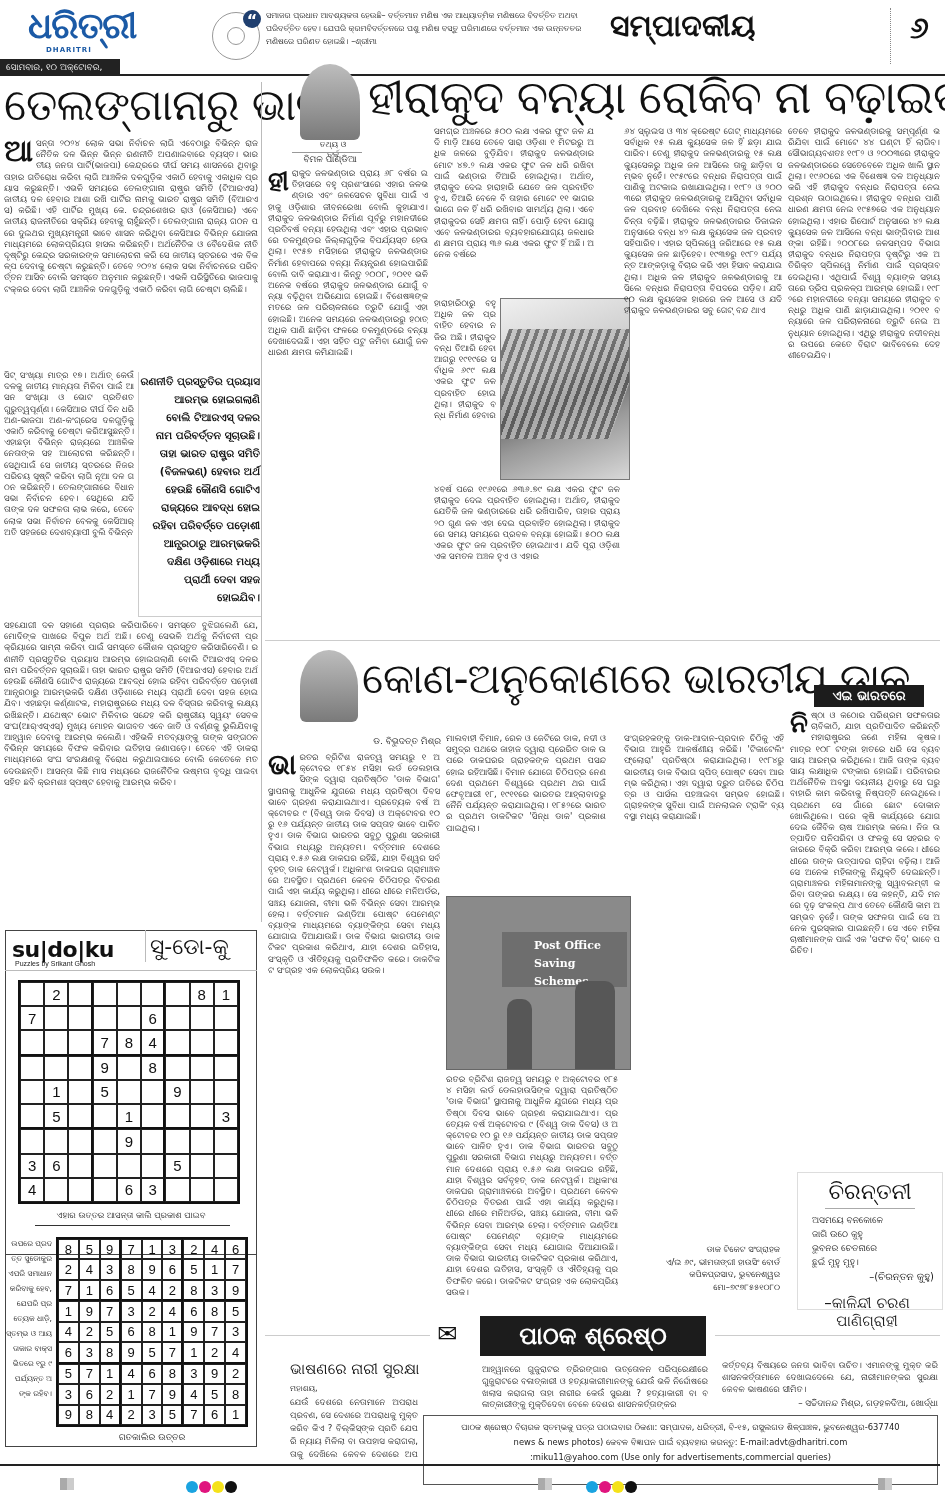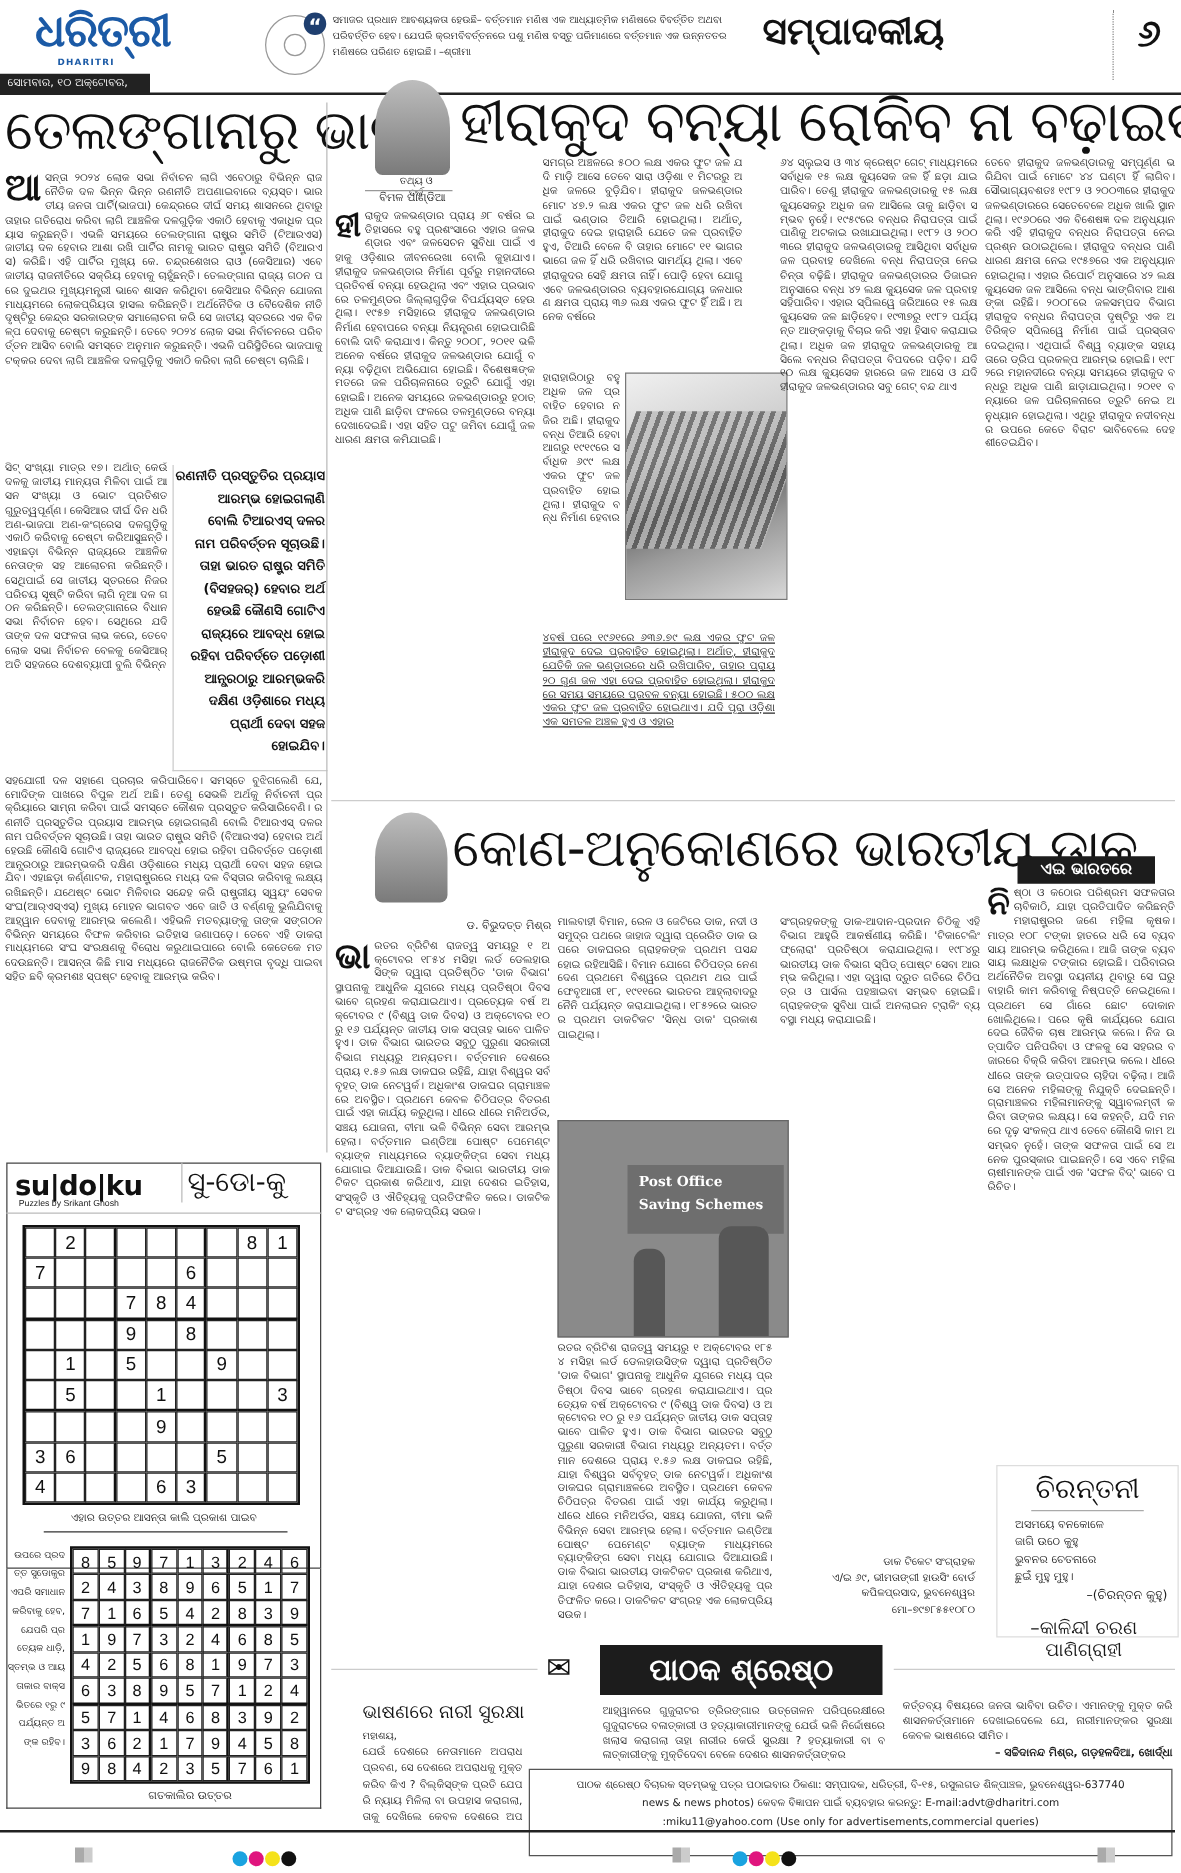--- a/index.html
+++ b/index.html
@@ -20,21 +20,21 @@
   .vdot { left: 890px; top: 8px; height: 56px; border-left: 1px dotted #888; }
   .h-big { font-size: 40px; line-height: 46px; color: #111; white-space: nowrap; letter-spacing: -1px; }
   .dropcap { font-size: 30px; font-weight: bold; float: left; line-height: 26px; margin-right: 3px; color: #111; }
   .author-photo { background: linear-gradient(180deg,#bdbdbd,#7a7a7a); border-radius: 50% 50% 6px 6px; }
   .pullquote { font-size: 10.5px; line-height: 18px; text-align: right; color: #111; font-weight: bold; }
   .vrule { width: 1px; background: #bbb; }
   .hrule { height: 1px; background: #999; }
   .dam-photo { background: linear-gradient(160deg,#f0f0f0 0%, #cfcfcf 35%, #6f6f6f 55%, #9a9a9a 70%, #d8d8d8 100%); border: 1px solid #777; }
   .dam-wall { position: absolute; right: 0; top: 30px; width: 140px; height: 110px; background: repeating-linear-gradient(90deg,#555 0 4px,#bbb 4px 9px); transform: skewX(-20deg); opacity: .75; }
   .po-photo { background: #8a8a8a; border: 1px solid #666; }
-  .po-sign { position: absolute; left: 55px; top: 35px; width: 125px; height: 55px; background: #6e6e6e; color: #fff; font-family: "DejaVu Serif", serif; font-size: 11px; font-weight: bold; line-height: 18px; padding: 5px 0 0 9px; }
+  .po-sign { position: absolute; left: 55px; top: 35px; width: 125px; height: 55px; background: #6e6e6e; color: #fff; font-family: "DejaVu Serif", serif; font-size: 11px; font-weight: bold; line-height: 18px; padding: 5px 0 0 32px; }
   .po-box { position: absolute; bottom: 0; background: #575757; border-radius: 10px 10px 0 0; }
   .black-banner { background: #1c1c1c; color: #fff; text-align: center; font-weight: bold; }
   .sudoku-box { left: 5px; top: 930px; width: 252px; height: 325px; border: 1px solid #444; }
   .su-brand { left: 12px; top: 937px; font-size: 22px; font-weight: bold; color: #111; letter-spacing: -0.5px; }
   .su-by { left: 15px; top: 960px; font-size: 7px; color: #222; font-family: "Liberation Sans", sans-serif; }
   .su-odia { left: 150px; top: 934px; font-size: 22px; color: #111; }
   .grid9 { display: grid; grid-template-columns: repeat(9, 1fr); border: 2.5px solid #111; }
   .grid9 .c { border: 1px solid #222; display: flex; align-items: center; justify-content: center; font-family: "Liberation Sans", sans-serif; color: #111; }
   .grid9 .c.bR { border-right: 2.5px solid #111; }
   .grid9 .c.bB { border-bottom: 2.5px solid #111; }
@@ -65,21 +65,21 @@
   <span class="dropcap">ଆ</span><span>ସନ୍ତା ୨୦୨୪ ଲୋକ ସଭା ନିର୍ବାଚନ ଲାଗି ଏବେଠାରୁ ବିଭିନ୍ନ ରାଜନୈତିକ ଦଳ ଭିନ୍ନ ଭିନ୍ନ ରଣନୀତି ଅପଣାଇବାରେ ବ୍ୟସ୍ତ। ଭାରତୀୟ ଜନତା ପାର୍ଟି(ଭାଜପା) କେନ୍ଦ୍ରରେ ଦୀର୍ଘ ସମୟ ଶାସନରେ ଥିବାରୁ ତାହାର ଗତିରୋଧ କରିବା ଲାଗି ଆଞ୍ଚଳିକ ଦଳଗୁଡ଼ିକ ଏକାଠି ହେବାକୁ ଏକାଧିକ ପ୍ରୟାସ କରୁଛନ୍ତି। ଏଭଳି ସମୟରେ ତେଲଙ୍ଗାନା ରାଷ୍ଟ୍ର ସମିତି (ଟିଆରଏସ) ଜାତୀୟ ଦଳ ହେବାର ଆଶା ରଖି ପାର୍ଟିର ନାମକୁ ଭାରତ ରାଷ୍ଟ୍ର ସମିତି (ବିଆରଏସ) କରିଛି। ଏହି ପାର୍ଟିର ମୁଖ୍ୟ କେ. ଚନ୍ଦ୍ରଶେଖର ରାଓ (କେସିଆର) ଏବେ ଜାତୀୟ ରାଜନୀତିରେ ସକ୍ରିୟ ହେବାକୁ ଚାହୁଁଛନ୍ତି। ତେଲଙ୍ଗାନା ରାଜ୍ୟ ଗଠନ ପରେ ଦୁଇଥର ମୁଖ୍ୟମନ୍ତ୍ରୀ ଭାବେ ଶାସନ କରିଥିବା କେସିଆର ବିଭିନ୍ନ ଯୋଜନା ମାଧ୍ୟମରେ ଲୋକପ୍ରିୟତା ହାସଲ କରିଛନ୍ତି। ଅର୍ଥନୈତିକ ଓ ବୈଦେଶିକ ନୀତି ଦୃଷ୍ଟିରୁ କେନ୍ଦ୍ର ସରକାରଙ୍କ ସମାଲୋଚନା କରି ସେ ଜାତୀୟ ସ୍ତରରେ ଏକ ବିକଳ୍ପ ଦେବାକୁ ଚେଷ୍ଟା କରୁଛନ୍ତି। ତେବେ ୨୦୨୪ ଲୋକ ସଭା ନିର୍ବାଚନରେ ପରିବର୍ତ୍ତନ ଆସିବ ବୋଲି ସମସ୍ତେ ଅନୁମାନ କରୁଛନ୍ତି। ଏଭଳି ପରିସ୍ଥିତିରେ ଭାଜପାକୁ ଟକ୍କର ଦେବା ଲାଗି ଆଞ୍ଚଳିକ ଦଳଗୁଡ଼ିକୁ ଏକାଠି କରିବା ଲାଗି ଚେଷ୍ଟା ଚାଲିଛି।</span>
 </div>
 <div class="abs txt" style="left:4px; top:370px; width:130px; height:248px;">ସିଟ୍ ସଂଖ୍ୟା ମାତ୍ର ୧୭। ଅର୍ଥାତ୍ କେଉଁ ଦଳକୁ ଜାତୀୟ ମାନ୍ୟତା ମିଳିବା ପାଇଁ ଆସନ ସଂଖ୍ୟା ଓ ଭୋଟ ପ୍ରତିଶତ ଗୁରୁତ୍ୱପୂର୍ଣ୍ଣ। କେସିଆର ଦୀର୍ଘ ଦିନ ଧରି ଅଣ-ଭାଜପା ଅଣ-କଂଗ୍ରେସ ଦଳଗୁଡ଼ିକୁ ଏକାଠି କରିବାକୁ ଚେଷ୍ଟା କରିଆସୁଛନ୍ତି। ଏହାଛଡ଼ା ବିଭିନ୍ନ ରାଜ୍ୟରେ ଆଞ୍ଚଳିକ ନେତାଙ୍କ ସହ ଆଲୋଚନା କରିଛନ୍ତି। ସେଥିପାଇଁ ସେ ଜାତୀୟ ସ୍ତରରେ ନିଜର ପରିଚୟ ସୃଷ୍ଟି କରିବା ଲାଗି ନୂଆ ଦଳ ଗଠନ କରିଛନ୍ତି। ତେଲଙ୍ଗାନାରେ ବିଧାନସଭା ନିର୍ବାଚନ ହେବ। ସେଥିରେ ଯଦି ତାଙ୍କ ଦଳ ସଫଳତା ଲାଭ କରେ, ତେବେ ଲୋକ ସଭା ନିର୍ବାଚନ ବେଳକୁ କେସିଆର୍ ଅତି ସହଜରେ ଦେଶବ୍ୟାପୀ ବୁଲି ବିଭିନ୍ନ</div>
 <div class="abs" style="left:138px; top:372px; width:124px; height:245px; border-left:1px solid #ccc; border-bottom:1px solid #ccc;">
   <div id="pq" class="pullquote" style="padding-right:2px;">
       <div>ରଣନୀତି ପ୍ରସ୍ତୁତିର ପ୍ରୟାସ</div>
       <div>ଆରମ୍ଭ ହୋଇଗଲାଣି</div>
       <div>ବୋଲି ଟିଆରଏସ୍ ଦଳର</div>
       <div>ନାମ ପରିବର୍ତ୍ତନ ସୂଚାଉଛି।</div>
       <div>ତାହା ଭାରତ ରାଷ୍ଟ୍ର ସମିତି</div>
-      <div>(ବିସହଜର୍) ହେବାର ଅର୍ଥ</div>
+      <div>(ବିଜଳଭଣ୍) ହେବାର ଅର୍ଥ</div>
       <div>ହେଉଛି କୌଣସି ଗୋଟିଏ</div>
       <div>ରାଜ୍ୟରେ ଆବଦ୍ଧ ହୋଇ</div>
       <div>ରହିବା ପରିବର୍ତ୍ତେ ପଡ଼ୋଶୀ</div>
       <div>ଆନ୍ଧ୍ରଠାରୁ ଆରମ୍ଭକରି</div>
       <div>ଦକ୍ଷିଣ ଓଡ଼ିଶାରେ ମଧ୍ୟ</div>
       <div>ପ୍ରାର୍ଥୀ ଦେବା ସହଜ</div>
       <div>ହୋଇଯିବ।</div>
     </div>
 </div>
 <div class="abs txt" style="left:4px; top:620px; width:254px; height:290px;">ସହଯୋଗୀ ଦଳ ସହାଣେ ପ୍ରଚାର କରିପାରିବେ। ସମସ୍ତେ ବୁଝିଗଲେଣି ଯେ, ମୋଦିଙ୍କ ପାଖରେ ବିପୁଳ ଅର୍ଥ ଅଛି। ତେଣୁ ସେଭଳି ଅର୍ଥକୁ ନିର୍ବାଚନୀ ପ୍ରକ୍ରିୟାରେ ସାମ୍ନା କରିବା ପାଇଁ ସମସ୍ତେ କୌଶଳ ପ୍ରସ୍ତୁତ କରିସାରିବେଣି। ରଣନୀତି ପ୍ରସ୍ତୁତିର ପ୍ରୟାସ ଆରମ୍ଭ ହୋଇଗଲାଣି ବୋଲି ଟିଆରଏସ୍ ଦଳର ନାମ ପରିବର୍ତ୍ତନ ସୂଚାଉଛି। ତାହା ଭାରତ ରାଷ୍ଟ୍ର ସମିତି (ବିଆରଏସ) ହେବାର ଅର୍ଥ ହେଉଛି କୌଣସି ଗୋଟିଏ ରାଜ୍ୟରେ ଆବଦ୍ଧ ହୋଇ ରହିବା ପରିବର୍ତ୍ତେ ପଡ଼ୋଶୀ ଆନ୍ଧ୍ରଠାରୁ ଆରମ୍ଭକରି ଦକ୍ଷିଣ ଓଡ଼ିଶାରେ ମଧ୍ୟ ପ୍ରାର୍ଥୀ ଦେବା ସହଜ ହୋଇଯିବ। ଏହାଛଡ଼ା କର୍ଣ୍ଣାଟକ, ମହାରାଷ୍ଟ୍ରରେ ମଧ୍ୟ ଦଳ ବିସ୍ତାର କରିବାକୁ ଲକ୍ଷ୍ୟ ରଖିଛନ୍ତି। ଯଥେଷ୍ଟ ଭୋଟ ମିଳିବାର ସନ୍ଦେହ କରି ରାଷ୍ଟ୍ରୀୟ ସ୍ୱୟଂ ସେବକ ସଂଘ(ଆର୍‌ଏସ୍‌ଏସ୍‌) ମୁଖ୍ୟ ମୋହନ ଭାଗବତ ଏବେ ଜାତି ଓ ବର୍ଣ୍ଣକୁ ଭୁଲିଯିବାକୁ ଆହ୍ୱାନ ଦେବାକୁ ଆରମ୍ଭ କଲେଣି। ଏହିଭଳି ମତବ୍ୟାଙ୍କୁ ତାଙ୍କ ସଙ୍ଗଠନ ବିଭିନ୍ନ ସମୟରେ ବିଫଳ କରିବାର ଇତିହାସ ଜଣାପଡ଼େ। ତେବେ ଏହି ଡାକରା ମାଧ୍ୟମରେ ସଂଘ ସଂରକ୍ଷଣକୁ ବିରୋଧ କରୁଥାଇପାରେ ବୋଲି କେତେକେ ମତ ଦେଉଛନ୍ତି। ଆସନ୍ତା କିଛି ମାସ ମଧ୍ୟରେ ରାଜନୈତିକ ଉଷ୍ମତା ବୃଦ୍ଧି ପାଇବା ସହିତ ଛବି କ୍ରମଶଃ ସ୍ପଷ୍ଟ ହେବାକୁ ଆରମ୍ଭ କରିବ।</div>
@@ -93,21 +93,21 @@
 <div class="abs h-big" style="left:368px; top:74px; font-size:46px;">ହୀରାକୁଦ ବନ୍ୟା ରୋକିବ ନା ବଢ଼ାଇବ</div>
 
 <div class="abs txt" style="left:268px; top:168px; width:160px; height:470px;">
   <span class="dropcap" style="font-size:26px;">ହୀ</span><span>ରାକୁଦ ଜଳଭଣ୍ଡାର ପ୍ରାୟ ୬୮ ବର୍ଷର ଇତିହାସରେ ବହୁ ପ୍ରଶଂସାରେ ଏହାର ଜଳଭଣ୍ଡାର ଏବଂ ଜଳସେଚନ ସୁବିଧା ପାଇଁ ଏହାକୁ ଓଡ଼ିଶାର ଜୀବନରେଖା ବୋଲି କୁହାଯାଏ। ହୀରାକୁଦ ଜଳଭଣ୍ଡାର ନିର୍ମାଣ ପୂର୍ବରୁ ମହାନଦୀରେ ପ୍ରତିବର୍ଷ ବନ୍ୟା ହେଉଥିଲା ଏବଂ ଏହାର ପ୍ରଭାବରେ ତଳମୁଣ୍ଡର ଜିଲ୍ଲାଗୁଡ଼ିକ ବିପର୍ଯ୍ୟସ୍ତ ହେଉଥିଲା। ୧୯୫୭ ମସିହାରେ ହୀରାକୁଦ ଜଳଭଣ୍ଡାର ନିର୍ମାଣ ହେବାପରେ ବନ୍ୟା ନିୟନ୍ତ୍ରଣ ହୋଇପାରିଛି ବୋଲି ଦାବି କରାଯାଏ। କିନ୍ତୁ ୨୦୦୮, ୨୦୧୧ ଭଳି ଅନେକ ବର୍ଷରେ ହୀରାକୁଦ ଜଳଭଣ୍ଡାର ଯୋଗୁଁ ବନ୍ୟା ବଢ଼ିଥିବା ଅଭିଯୋଗ ହୋଇଛି। ବିଶେଷଜ୍ଞଙ୍କ ମତରେ ଜଳ ପରିଚାଳନାରେ ତ୍ରୁଟି ଯୋଗୁଁ ଏହା ହୋଇଛି। ଅନେକ ସମୟରେ ଜଳଭଣ୍ଡାରରୁ ହଠାତ୍ ଅଧିକ ପାଣି ଛାଡ଼ିବା ଫଳରେ ତଳମୁଣ୍ଡରେ ବନ୍ୟା ଦେଖାଦେଇଛି। ଏହା ସହିତ ପଟୁ ଜମିବା ଯୋଗୁଁ ଜଳଧାରଣ କ୍ଷମତା କମିଯାଇଛି।</span>
 </div>
 <div class="abs txt" style="left:434px; top:126px; width:160px; height:170px;">ସମଗ୍ର ଅଞ୍ଚଳରେ ୫୦୦ ଲକ୍ଷ ଏକର ଫୁଟ ଜଳ ଯଦି ମାଡ଼ି ଆସେ ତେବେ ସାରା ଓଡ଼ିଶା ୧ ମିଟରରୁ ଅଧିକ ଜଳରେ ବୁଡ଼ିଯିବ। ହୀରାକୁଦ ଜଳଭଣ୍ଡାର ମୋଟ ୪୭.୨ ଲକ୍ଷ ଏକର ଫୁଟ ଜଳ ଧରି ରଖିବା ପାଇଁ ଭଣ୍ଡାର ତିଆରି ହୋଇଥିଲା। ଅର୍ଥାତ୍, ହୀରାକୁଦ ଦେଇ ହାରାହାରି ଯେତେ ଜଳ ପ୍ରବାହିତ ହୁଏ, ତିଆରି ବେଳେ ବି ତାହାର ମୋଟେ ୧୧ ଭାଗର ଭାଗେ ଜଳ ହିଁ ଧରି ରଖିବାର ସାମର୍ଥ୍ୟ ଥିଲା। ଏବେ ହୀରାକୁଦର ସେହି କ୍ଷମତା ନାହିଁ। ପୋଡ଼ି ହେବା ଯୋଗୁ ଏବେ ଜଳଭଣ୍ଡାରର ବ୍ୟବହାରଯୋଗ୍ୟ ଜଳଧାରଣ କ୍ଷମତା ପ୍ରାୟ ୩୬ ଲକ୍ଷ ଏକର ଫୁଟ ହିଁ ଅଛି। ଅନେକ ବର୍ଷରେ</div>
 <div class="abs txt" style="left:434px; top:298px; width:62px; height:182px;">ହାରାହାରିଠାରୁ ବହୁ ଅଧିକ ଜଳ ପ୍ରବାହିତ ହେବାର ନଜିର ଅଛି। ହୀରାକୁଦ ବନ୍ଧ ତିଆରି ହେବା ଆଗରୁ ୧୯୧୯ରେ ସର୍ବାଧିକ ୬୯୯ ଲକ୍ଷ ଏକର ଫୁଟ ଜଳ ପ୍ରବାହିତ ହୋଇଥିଲା। ହୀରାକୁଦ ବନ୍ଧ ନିର୍ମାଣ ହେବାର</div>
 <div class="abs dam-photo" style="left:500px; top:298px; width:130px; height:182px; overflow:hidden;">
   <div class="dam-wall"></div>
 </div>
-<div class="abs txt" style="left:434px; top:506px; width:186px; height:150px;text-decoration:underline;">୪ବର୍ଷ ପରେ ୧୯୬୧ରେ ୬୩୬.୭୯ ଲକ୍ଷ ଏକର ଫୁଟ ଜଳ ହୀରାକୁଦ ଦେଇ ପ୍ରବାହିତ ହୋଇଥିଲା। ଅର୍ଥାତ୍, ହୀରାକୁଦ ଯେତିକି ଜଳ ଭଣ୍ଡାରରେ ଧରି ରଖିପାରିବ, ତାହାର ପ୍ରାୟ ୨୦ ଗୁଣ ଜଳ ଏହା ଦେଇ ପ୍ରବାହିତ ହୋଇଥିଲା। ହୀରାକୁଦରେ ସମୟ ସମୟରେ ପ୍ରବଳ ବନ୍ୟା ହୋଇଛି। ୫୦୦ ଲକ୍ଷ ଏକର ଫୁଟ ଜଳ ପ୍ରବାହିତ ହୋଇଥାଏ। ଯଦି ପୂରା ଓଡ଼ିଶା ଏକ ସମତଳ ଅଞ୍ଚଳ ହୁଏ ଓ ଏହାର</div>
+<div class="abs txt" style="left:434px; top:484px; width:186px; height:150px;">୪ବର୍ଷ ପରେ ୧୯୬୧ରେ ୬୩୬.୭୯ ଲକ୍ଷ ଏକର ଫୁଟ ଜଳ ହୀରାକୁଦ ଦେଇ ପ୍ରବାହିତ ହୋଇଥିଲା। ଅର୍ଥାତ୍, ହୀରାକୁଦ ଯେତିକି ଜଳ ଭଣ୍ଡାରରେ ଧରି ରଖିପାରିବ, ତାହାର ପ୍ରାୟ ୨୦ ଗୁଣ ଜଳ ଏହା ଦେଇ ପ୍ରବାହିତ ହୋଇଥିଲା। ହୀରାକୁଦରେ ସମୟ ସମୟରେ ପ୍ରବଳ ବନ୍ୟା ହୋଇଛି। ୫୦୦ ଲକ୍ଷ ଏକର ଫୁଟ ଜଳ ପ୍ରବାହିତ ହୋଇଥାଏ। ଯଦି ପୂରା ଓଡ଼ିଶା ଏକ ସମତଳ ଅଞ୍ଚଳ ହୁଏ ଓ ଏହାର</div>
 <div class="abs txt" style="left:624px; top:126px; width:158px; height:510px;">୬୪ ସ୍ଲୁଇସ ଓ ୩୪ କ୍ରେଷ୍ଟ ଗେଟ୍ ମାଧ୍ୟମରେ ସର୍ବାଧିକ ୧୫ ଲକ୍ଷ କ୍ୟୁସେକ ଜଳ ହିଁ ଛଡ଼ା ଯାଇପାରିବ। ତେଣୁ ହୀରାକୁଦ ଜଳଭଣ୍ଡାରକୁ ୧୫ ଲକ୍ଷ କ୍ୟୁସେକରୁ ଅଧିକ ଜଳ ଆସିଲେ ତାକୁ ଛାଡ଼ିବା ସମ୍ଭବ ନୁହେଁ। ୧୯୫୯ରେ ବନ୍ଧର ନିରାପତ୍ତା ପାଇଁ ପାଣିକୁ ଅଟକାଇ ରଖାଯାଇଥିଲା। ୧୯୮୨ ଓ ୨୦୦୩ରେ ହୀରାକୁଦ ଜଳଭଣ୍ଡାରକୁ ଆସିଥିବା ସର୍ବାଧିକ ଜଳ ପ୍ରବାହ ଦେଖିଲେ ବନ୍ଧ ନିରାପତ୍ତା ନେଇ ଚିନ୍ତା ବଢ଼ିଛି। ହୀରାକୁଦ ଜଳଭଣ୍ଡାରର ଡିଜାଇନ ଅନୁସାରେ ବନ୍ଧ ୪୨ ଲକ୍ଷ କ୍ୟୁସେକ ଜଳ ପ୍ରବାହ ସହିପାରିବ। ଏହାର ସ୍ପିଲୱେ ଜରିଆରେ ୧୫ ଲକ୍ଷ କ୍ୟୁସେକ ଜଳ ଛାଡ଼ିହେବ। ୧୯୩୭ରୁ ୧୯୮୨ ପର୍ଯ୍ୟନ୍ତ ଆଙ୍କଡ଼ାକୁ ବିଚାର କରି ଏହା ହିସାବ କରାଯାଇଥିଲା। ଅଧିକ ଜଳ ହୀରାକୁଦ ଜଳଭଣ୍ଡାରକୁ ଆସିଲେ ବନ୍ଧର ନିରାପତ୍ତା ବିପଦରେ ପଡ଼ିବ। ଯଦି ୧୦ ଲକ୍ଷ କ୍ୟୁସେକ ହାରରେ ଜଳ ଆସେ ଓ ଯଦି ହୀରାକୁଦ ଜଳଭଣ୍ଡାରର ସବୁ ଗେଟ୍ ବନ୍ଦ ଥାଏ</div>
 <div class="abs txt" style="left:788px; top:126px; width:152px; height:510px;">ତେବେ ହୀରାକୁଦ ଜଳଭଣ୍ଡାରକୁ ସମ୍ପୂର୍ଣ୍ଣ ଭରିଯିବା ପାଇଁ ମୋଟେ ୪୪ ଘଣ୍ଟା ହିଁ ଲାଗିବ। ସୌଭାଗ୍ୟବଶତଃ ୧୯୮୨ ଓ ୨୦୦୩ରେ ହୀରାକୁଦ ଜଳଭଣ୍ଡାରରେ ସେତେବେଳେ ଅଧିକ ଖାଲି ସ୍ଥାନ ଥିଲା। ୧୯୬୦ରେ ଏକ ବିଶେଷଜ୍ଞ ଦଳ ଅନୁଧ୍ୟାନ କରି ଏହି ହୀରାକୁଦ ବନ୍ଧର ନିରାପତ୍ତା ନେଇ ପ୍ରଶ୍ନ ଉଠାଇଥିଲେ। ହୀରାକୁଦ ବନ୍ଧର ପାଣି ଧାରଣ କ୍ଷମତା ନେଇ ୧୯୫୭ରେ ଏକ ଅନୁଧ୍ୟାନ ହୋଇଥିଲା। ଏହାର ରିପୋର୍ଟ ଅନୁସାରେ ୪୨ ଲକ୍ଷ କ୍ୟୁସେକ ଜଳ ଆସିଲେ ବନ୍ଧ ଭାଙ୍ଗିବାର ଆଶଙ୍କା ରହିଛି। ୨୦୦୮ରେ ଜଳସମ୍ପଦ ବିଭାଗ ହୀରାକୁଦ ବନ୍ଧର ନିରାପତ୍ତା ଦୃଷ୍ଟିରୁ ଏକ ଅତିରିକ୍ତ ସ୍ପିଲୱେ ନିର୍ମାଣ ପାଇଁ ପ୍ରସ୍ତାବ ଦେଇଥିଲା। ଏଥିପାଇଁ ବିଶ୍ୱ ବ୍ୟାଙ୍କ ସହାୟତାରେ ଡ୍ରିପ ପ୍ରକଳ୍ପ ଆରମ୍ଭ ହୋଇଛି। ୧୯୮୨ରେ ମହାନଦୀରେ ବନ୍ୟା ସମୟରେ ହୀରାକୁଦ ବନ୍ଧରୁ ଅଧିକ ପାଣି ଛାଡ଼ାଯାଇଥିଲା। ୨୦୧୧ ବନ୍ୟାରେ ଜଳ ପରିଚାଳନାରେ ତ୍ରୁଟି ନେଇ ଅନୁଧ୍ୟାନ ହୋଇଥିଲା। ଏଥିରୁ ହୀରାକୁଦ ନଦୀବନ୍ଧର ଉପରେ କେତେ ବିରାଟ ଭାବିବେଲେ ଦେହ ଶୀତେଇଯିବ।</div>
 
 <div class="abs hrule" style="left:265px; top:640px; width:675px; background:#ccc;"></div>
 
 <div class="abs author-photo" style="left:300px; top:650px; width:58px; height:72px;"></div>
 <div class="abs h-big" style="left:362px; top:656px; font-size:42px;">କୋଣ-ଅନୁକୋଣରେ ଭାରତୀୟ ଡାକ</div>
 <div class="abs" style="left:345px; top:736px; font-size:9px; width:96px; text-align:right;">ଡ. ବିଭୁଦତ୍ତ ମିଶ୍ର</div>
 <div class="abs txt" style="left:268px; top:752px; width:172px; height:560px;">
   <span class="dropcap" style="font-size:28px;">ଭା</span><span>ରତର ବ୍ରିଟିଶ ରାଜତ୍ୱ ସମୟରୁ ୧ ଅକ୍ଟୋବର ୧୮୫୪ ମସିହା ଲର୍ଡ ଡେଲହାଉସିଙ୍କ ଦ୍ୱାରା ପ୍ରତିଷ୍ଠିତ 'ଡାକ ବିଭାଗ' ସ୍ଥାପନାକୁ ଆଧୁନିକ ଯୁଗରେ ମଧ୍ୟ ପ୍ରତିଷ୍ଠା ଦିବସ ଭାବେ ଗ୍ରହଣ କରାଯାଇଥାଏ। ପ୍ରତ୍ୟେକ ବର୍ଷ ଅକ୍ଟୋବର ୯ (ବିଶ୍ୱ ଡାକ ଦିବସ) ଓ ଅକ୍ଟୋବର ୧୦ ରୁ ୧୬ ପର୍ଯ୍ୟନ୍ତ ଜାତୀୟ ଡାକ ସପ୍ତାହ ଭାବେ ପାଳିତ ହୁଏ। ଡାକ ବିଭାଗ ଭାରତର ସବୁଠୁ ପୁରୁଣା ସରକାରୀ ବିଭାଗ ମଧ୍ୟରୁ ଅନ୍ୟତମ। ବର୍ତ୍ତମାନ ଦେଶରେ ପ୍ରାୟ ୧.୫୬ ଲକ୍ଷ ଡାକଘର ରହିଛି, ଯାହା ବିଶ୍ୱର ସର୍ବବୃହତ୍ ଡାକ ନେଟୱର୍କ। ଅଧିକାଂଶ ଡାକଘର ଗ୍ରାମାଞ୍ଚଳରେ ଅବସ୍ଥିତ। ପ୍ରଥମେ କେବଳ ଚିଠିପତ୍ର ବିତରଣ ପାଇଁ ଏହା କାର୍ଯ୍ୟ କରୁଥିଲା। ଧୀରେ ଧୀରେ ମନିଅର୍ଡର, ସଞ୍ଚୟ ଯୋଜନା, ବୀମା ଭଳି ବିଭିନ୍ନ ସେବା ଆରମ୍ଭ ହେଲା। ବର୍ତ୍ତମାନ ଇଣ୍ଡିଆ ପୋଷ୍ଟ ପେମେଣ୍ଟ ବ୍ୟାଙ୍କ ମାଧ୍ୟମରେ ବ୍ୟାଙ୍କିଙ୍ଗ ସେବା ମଧ୍ୟ ଯୋଗାଇ ଦିଆଯାଉଛି। ଡାକ ବିଭାଗ ଭାରତୀୟ ଡାକଟିକଟ ପ୍ରକାଶ କରିଥାଏ, ଯାହା ଦେଶର ଇତିହାସ, ସଂସ୍କୃତି ଓ ଐତିହ୍ୟକୁ ପ୍ରତିଫଳିତ କରେ। ଡାକଟିକଟ ସଂଗ୍ରହ ଏକ ଲୋକପ୍ରିୟ ସଉକ।</span>
@@ -331,21 +331,21 @@
 <div class="abs" style="left:437px; top:1320px; font-size:24px; font-weight:bold; color:#111;">✉</div>
 <div class="abs black-banner" style="left:480px; top:1316px; width:226px; height:40px; font-size:24px; line-height:40px;">ପାଠକ ଶ୍ରେଷ୍ଠ ବିଚାରକ</div>
 <div class="abs" style="left:265px; top:1335px; width:165px; height:1px; background:#ccc;"></div>
 <div class="abs" style="left:715px; top:1335px; width:225px; height:1px; background:#ccc;"></div>
 
 <div class="abs" style="left:290px; top:1360px; font-size:15px; color:#111;">ଭାଷଣରେ ନାରୀ ସୁରକ୍ଷା</div>
 <div class="abs" style="left:290px; top:1384px; font-size:8px;">ମହାଶୟ,</div>
 <div class="abs txt" style="left:290px; top:1396px; width:128px; height:66px; line-height:13px;">ଯେଉଁ ଦେଶରେ ନେତାମାନେ ଅପରାଧପ୍ରବଣ, ସେ ଦେଶରେ ଅପରାଧକୁ ମୁକ୍ତ କରିବ କିଏ ? ବିଲ୍‌କିସ୍‌ଙ୍କ ପ୍ରତି ଯେପରି ନ୍ୟାୟ ମିଳିଲା ବା ଉପହାସ କରାଗଲା, ତାକୁ ଦେଖିଲେ କେବଳ ଦେଶରେ ଅପରାଧର କାୟା ବିସ୍ତାର ହୋଇଛି କହିଲେ ଅତ୍ୟୁକ୍ତି ହେବନାହିଁ। ପଞ୍ଚଗୁଡ଼ି ବର୍ଷରେ ଆମ ଦେଶରେ ପ୍ରଧାନମନ୍ତ୍ରୀଙ୍କ</div>
 <div class="abs txt" style="left:482px; top:1364px; width:226px; height:48px; line-height:11.8px;">ଆହ୍ୱାନରେ ଗୁଜୁରାଟର ତ୍ରିରଙ୍ଗାର ଉତ୍ତୋଳନ ପରିପ୍ରେକ୍ଷୀରେ ଗୁଜୁରାଟରେ ବଳାତ୍କାରୀ ଓ ହତ୍ୟାକାରୀମାନଙ୍କୁ ଯେଉଁ ଭଳି ନିର୍ଦ୍ଦୋଷରେ ଖଲାସ କରାଗଲା ତାହା ନାରୀର କେଉଁ ସୁରକ୍ଷା ? ହତ୍ୟାକାରୀ ବା ବଳାତ୍କାରୀଙ୍କୁ ମୁକ୍ତିଦେବା ବେଳେ ଦେଶର ଶାସନକର୍ତ୍ତାଙ୍କର</div>
 <div class="abs txt" style="left:722px; top:1360px; width:216px; height:36px; line-height:11.8px;">କର୍ତ୍ତବ୍ୟ ବିଷୟରେ ଜନତା ଭାବିବା ଉଚିତ। ଏମାନଙ୍କୁ ମୁକ୍ତ କରି ଶାସନକର୍ତ୍ତାମାନେ ଦେଖାଇଦେଲେ ଯେ, ନାରୀମାନଙ୍କର ସୁରକ୍ଷା କେବଳ ଭାଷଣରେ ସୀମିତ।</div>
-<div class="abs" style="left:722px; top:1398px; width:216px; font-size:8.8px; text-align:right; font-weight:bold;">– ସଚ୍ଚିଦାନନ୍ଦ ମିଶ୍ର, ଗଡ଼ହଳଦିଆ, ଖୋର୍ଦ୍ଧା</div>
+<div class="abs" style="left:722px; top:1398px; width:216px; font-size:8.8px; text-align:right; font-weight:normal;">– ସଚ୍ଚିଦାନନ୍ଦ ମିଶ୍ର, ଗଡ଼ହଳଦିଆ, ଖୋର୍ଦ୍ଧା</div>
 
 <div class="abs letter-box">
   <div>ପାଠକ ଶ୍ରେଷ୍ଠ ବିଚାରକ ସ୍ତମ୍ଭକୁ ପତ୍ର ପଠାଇବାର ଠିକଣା: ସମ୍ପାଦକ, ଧରିତ୍ରୀ, ବି-୧୫, ରସୁଲଗଡ ଶିଳ୍ପାଞ୍ଚଳ, ଭୁବନେଶ୍ୱର-637740</div>
   <div>news &amp; news photos) କେବଳ ବିଜ୍ଞାପନ ପାଇଁ ବ୍ୟବହାର କରନ୍ତୁ: E-mail:advt@dharitri.com</div>
   <div>:miku11@yahoo.com (Use only for advertisements,commercial queries)</div>
 </div>
 
 <div class="abs bottomline"></div>
 <div class="abs grey-sq" style="left:60px;"></div>
 <div class="abs cmyk" style="left:186px;">

